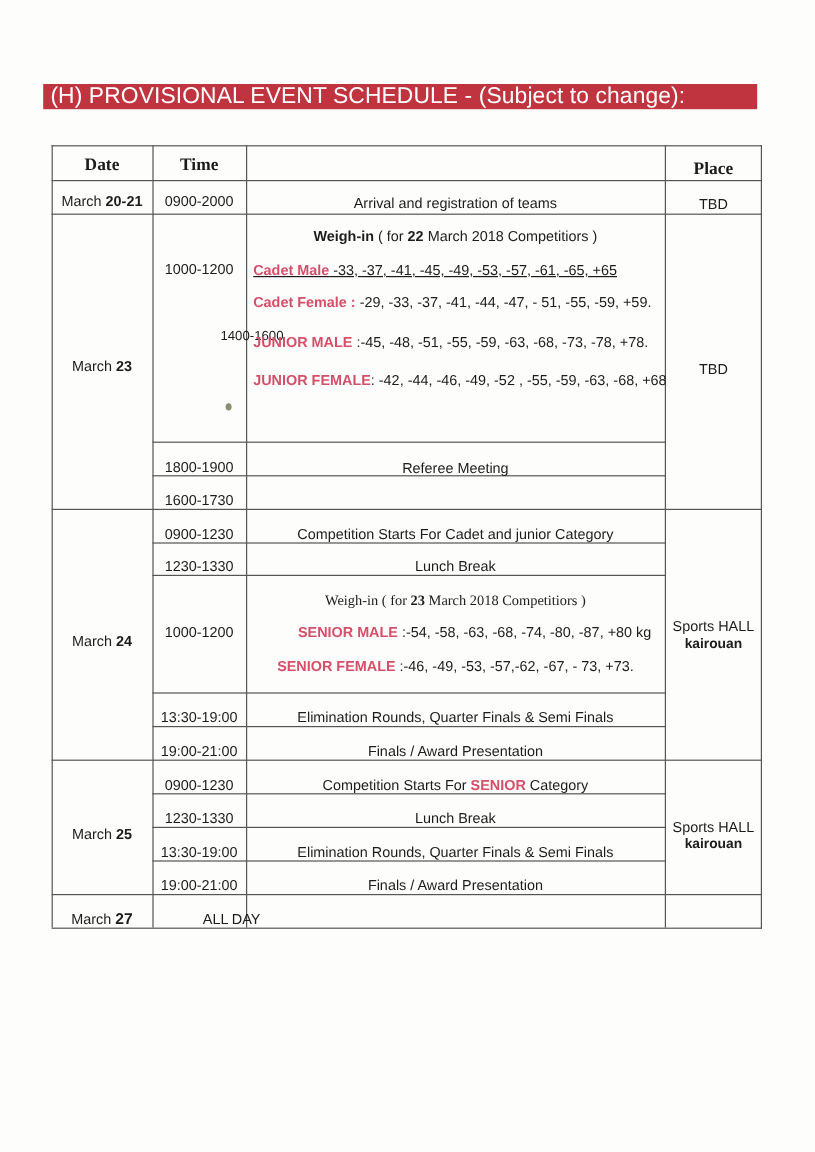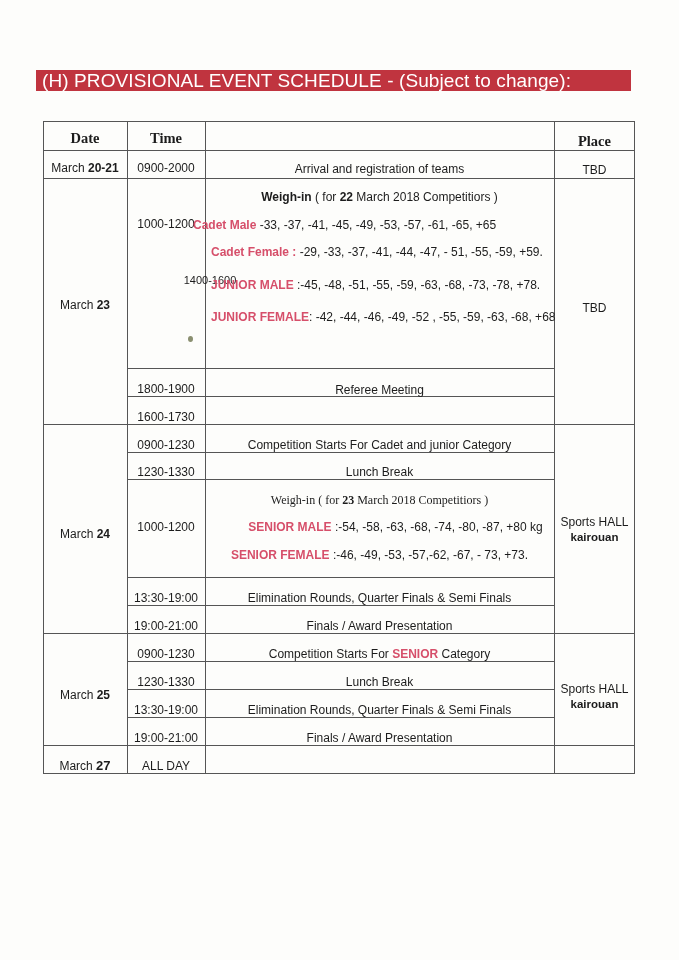--- a/index.html
+++ b/index.html
@@ -64,21 +64,21 @@
   <div class="cell" style="left:84px;width:78px;top:40px;">0900-2000</div>
   <div class="cell" style="left:162px;width:349px;top:41px;">Arrival and registration of teams</div>
   <div class="cell" style="left:511px;width:81px;top:42px;">TBD</div>
 
   <div class="cell" style="left:0;width:84px;top:177px;"><span>March </span><span class="b">23</span></div>
   <div class="cell" style="left:511px;width:81px;top:180px;">TBD</div>
   <div class="cell" style="left:84px;width:78px;top:96px;">1000-1200</div>
   <div class="cell" style="left:84px;width:78px;top:153px;font-size:11px;padding-left:44px;">1400-1600</div>
   <div class="dot" style="left:145px;top:215px;"></div>
   <div class="cell" style="left:162px;width:349px;top:69px;"><span class="b">Weigh-in</span><span> ( for </span><span class="b">22</span><span> March 2018 Competitiors )</span></div>
-  <div class="cell" style="left:150px;top:97px;text-align:left;"><span class="red">Cadet Male</span><span> -33, -37, -41, -45, -49, -53, -57, -61, -65, +65</span></div>
+  <div class="cell" style="left:168px;top:97px;text-align:left;text-decoration:underline;"><span class="red">Cadet Male</span><span> -33, -37, -41, -45, -49, -53, -57, -61, -65, +65</span></div>
   <div class="cell" style="left:168px;top:124px;text-align:left;"><span class="red">Cadet  Female :</span><span> -29, -33, -37, -41, -44, -47, - 51, -55, -59, +59.</span></div>
   <div class="cell" style="left:168px;top:157px;text-align:left;"><span class="red">JUNIOR MALE</span><span> :-45, -48, -51, -55, -59, -63, -68, -73, -78, +78.</span></div>
   <div class="cell" style="left:168px;top:189px;text-align:left;"><span class="red">JUNIOR FEMALE</span><span>: -42, -44, -46, -49, -52 , -55, -59, -63, -68, +68</span></div>
   <div class="cell" style="left:84px;width:78px;top:261px;">1800-1900</div>
   <div class="cell" style="left:162px;width:349px;top:262px;">Referee Meeting</div>
   <div class="cell" style="left:84px;width:78px;top:289px;">1600-1730</div>
 
   <div class="cell" style="left:0;width:84px;top:406px;"><span>March </span><span class="b">24</span></div>
   <div class="cell" style="left:511px;width:81px;top:394px;">
       <div>Sports HALL</div>
@@ -105,15 +105,15 @@
   <div class="cell" style="left:84px;width:78px;top:526px;">0900-1230</div>
   <div class="cell" style="left:162px;width:349px;top:526px;"><span>Competition Starts For </span><span class="red">SENIOR</span><span> Category</span></div>
   <div class="cell" style="left:84px;width:78px;top:554px;">1230-1330</div>
   <div class="cell" style="left:162px;width:349px;top:554px;">Lunch Break</div>
   <div class="cell" style="left:84px;width:78px;top:582px;">13:30-19:00</div>
   <div class="cell" style="left:162px;width:349px;top:582px;">Elimination Rounds, Quarter Finals &amp; Semi Finals</div>
   <div class="cell" style="left:84px;width:78px;top:610px;">19:00-21:00</div>
   <div class="cell" style="left:162px;width:349px;top:610px;">Finals / Award Presentation</div>
 
   <div class="cell" style="left:0;width:84px;top:637px;"><span>March </span><span class="b" style="font-size:13px;">27</span></div>
-  <div class="cell" style="left:84px;width:78px;top:638px;">ALL DAY</div>
+  <div class="cell" style="left:84px;width:78px;top:638px;padding-left:27px;">ALL DAY</div>
   <div class="cell" style="left:511px;width:81px;top:638px;"></div>
 </div>
 
 </body></html>

